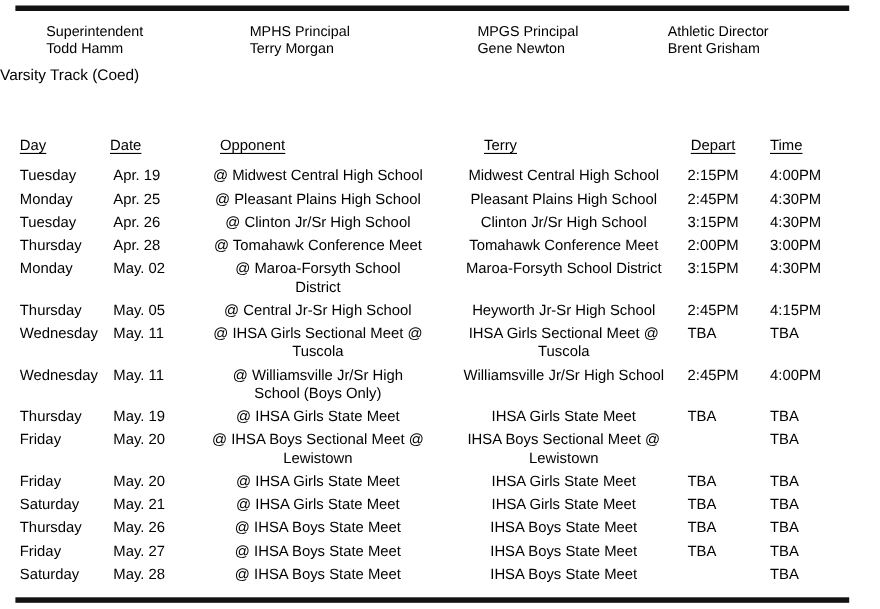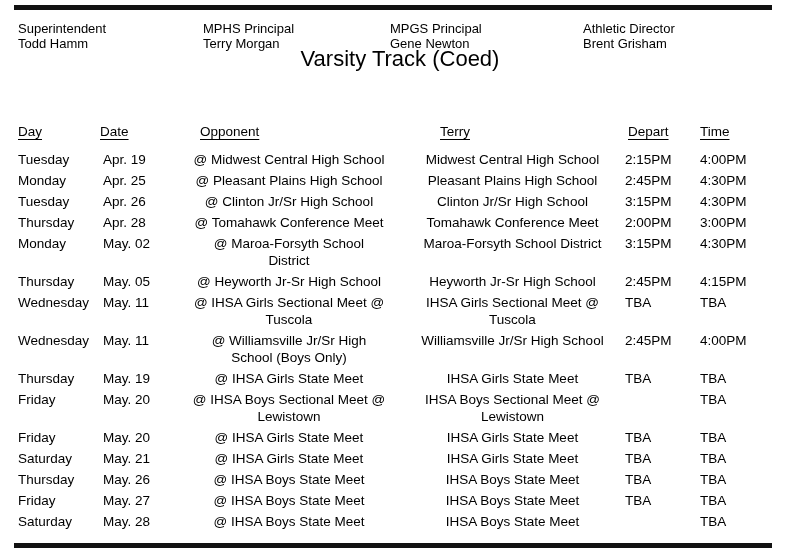--- a/index.html
+++ b/index.html
@@ -25,33 +25,34 @@
   }
   .rule-top { top: 5px; }
   .rule-bottom { top: 543px; }
 
   .staff-block {
     position: absolute;
     top: 21px;
     font-size: 13px;
     line-height: 15px;
     white-space: nowrap;
+    margin-left: 24px;
   }
   .staff-1 { left: 18px; }
   .staff-2 { left: 203px; }
-  .staff-3 { left: 390px; }
+  .staff-3 { left: 410px; }
   .staff-4 { left: 583px; }
 
   .title-block {
     position: absolute;
-    top: 46px;
+    top: 56px;
     left: 0;
     width: 800px;
-    text-align: center;
-    font-size: 22px;
+    text-align: left;
+    font-size: 14px;
     line-height: 25px;
   }
 
   table.schedule {
     position: absolute;
     left: 18px;
     top: 123px;
     border-collapse: collapse;
     table-layout: fixed;
     width: 754px;
@@ -171,21 +172,21 @@
         <td class="col-date">May. 02</td>
         <td class="col-opponent">@ Maroa-Forsyth School
 District</td>
         <td class="col-place">Maroa-Forsyth School District</td>
         <td class="col-depart">3:15PM</td>
         <td class="col-time">4:30PM</td>
       </tr>
       <tr>
         <td class="col-day">Thursday</td>
         <td class="col-date">May. 05</td>
-        <td class="col-opponent">@ Heyworth Jr-Sr High School</td>
+        <td class="col-opponent">@ Central Jr-Sr High School</td>
         <td class="col-place">Heyworth Jr-Sr High School</td>
         <td class="col-depart">2:45PM</td>
         <td class="col-time">4:15PM</td>
       </tr>
       <tr>
         <td class="col-day">Wednesday</td>
         <td class="col-date">May. 11</td>
         <td class="col-opponent">@ IHSA Girls Sectional Meet @
 Tuscola</td>
         <td class="col-place">IHSA Girls Sectional Meet @

